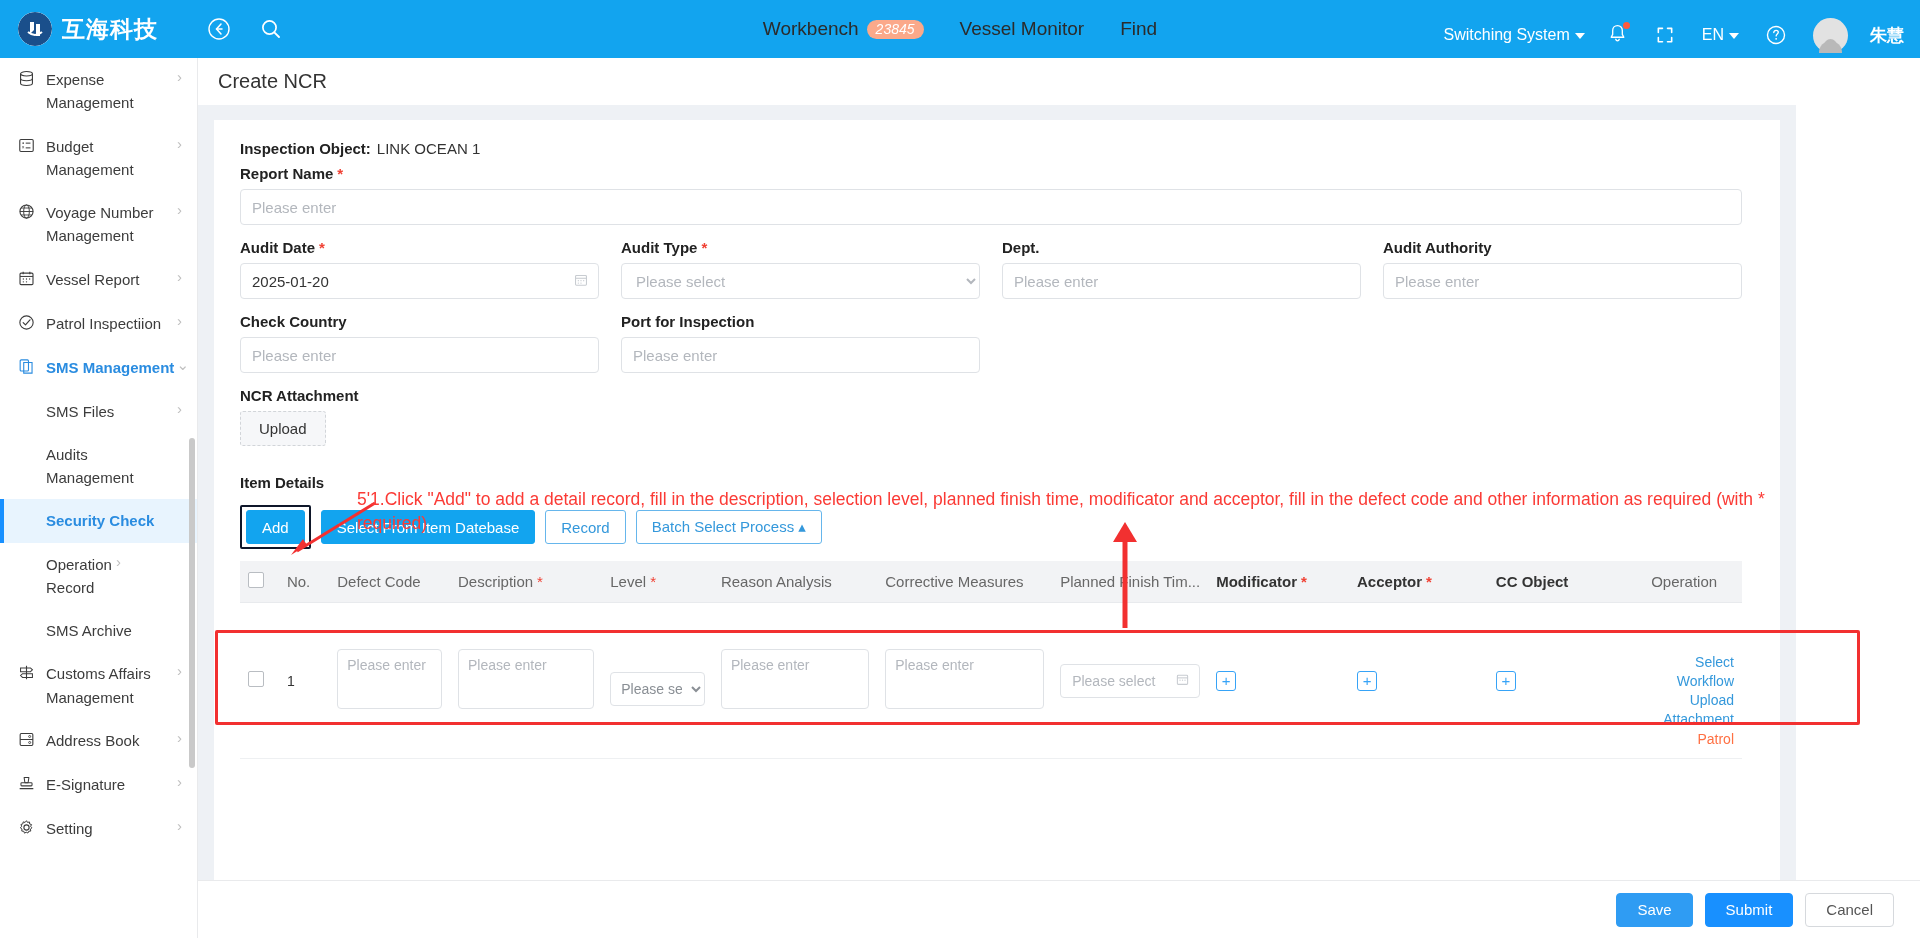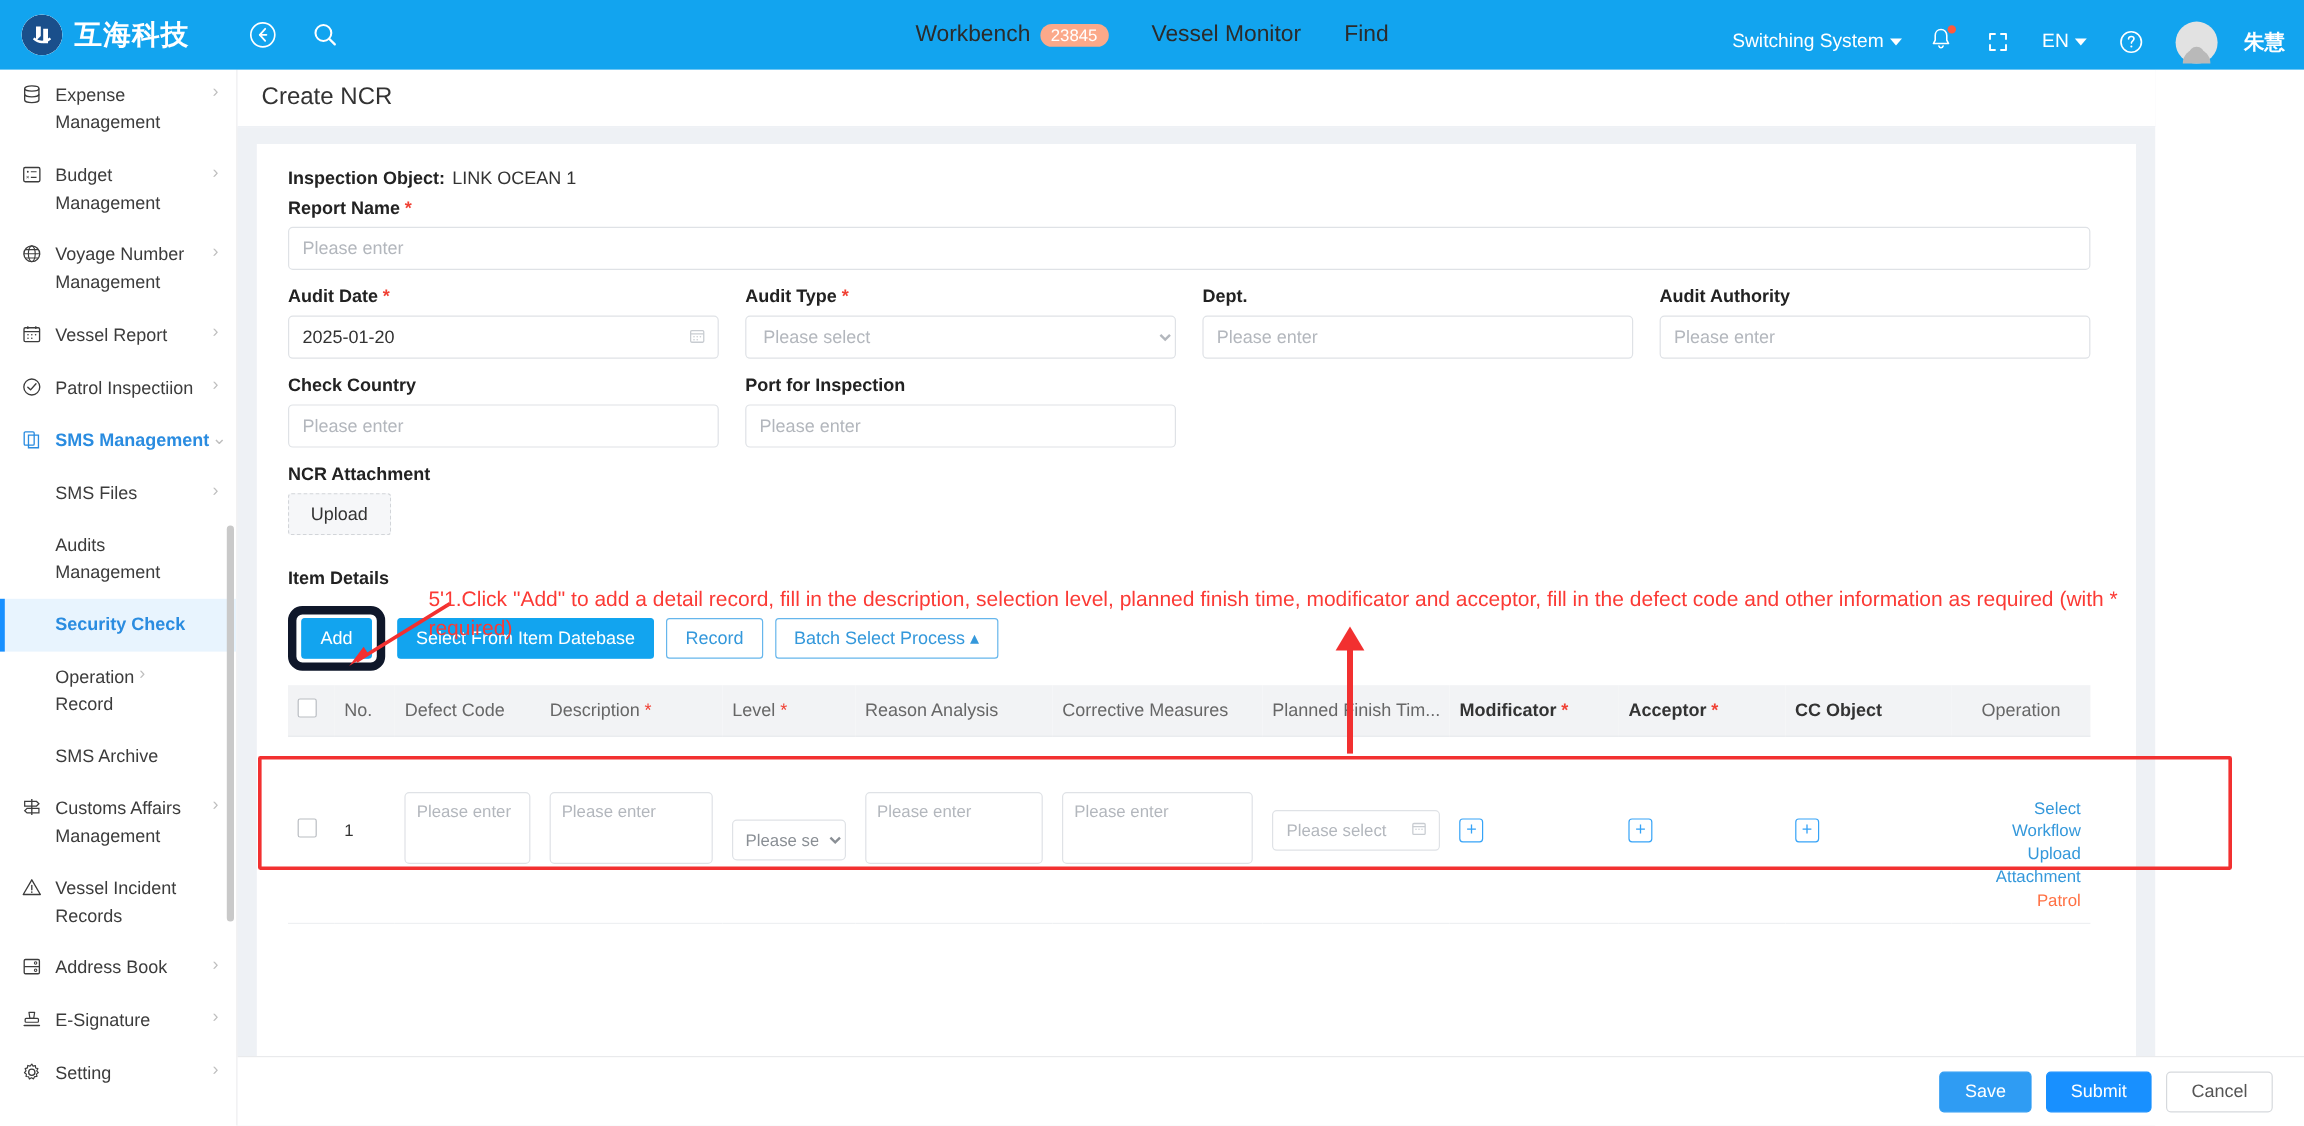--- a/index.html
+++ b/index.html
@@ -51,20 +51,21 @@
   }
   .center-nav > * { pointer-events:auto; }
   .nav-link {
     color:#2b2b2b; font-size:19px; cursor:pointer; white-space:nowrap;
     display:flex; align-items:center; gap:8px;
   }
   .badge-count {
     background:#FBA98A; color:#fff; font-size:14px;
     border-radius:11px; padding:2px 9px 3px 9px; line-height:1;
     font-weight:normal;
+    font-style:italic;
   }
 
   .topright {
     position:absolute; right:16px; top:0; height:70px;
     display:flex; align-items:center; gap:22px;
   }
   .switch-system { color:#fff; font-size:16px; cursor:pointer; white-space:nowrap; }
   .caret-down {
     display:inline-block; width:0;height:0; margin-left:5px;
     border-left:5px solid transparent; border-right:5px solid transparent;
@@ -177,21 +178,21 @@
   .btn-row { display:flex; align-items:center; gap:10px; margin-top:14px; }
   .btn {
     height:34px; padding:0 15px; border-radius:3px; font-size:15px;
     cursor:pointer; display:flex; align-items:center; justify-content:center;
     font-family:"Liberation Sans", sans-serif; white-space:nowrap;
   }
   .btn-primary { background:#12A4EF; color:#fff; border:1px solid #12A4EF; }
   .btn-outline { background:#fff; color:#3498db; border:1px solid #66b6ec; }
 
   .add-highlight {
-    border:7px solid #0f172a; padding:3px 4px; display:inline-flex; border-radius:12px;
+    border:2px solid #0f172a; padding:3px 4px; display:inline-flex; border-radius:2px;
   }
 
   
   .tbl { width:100%; border-collapse:collapse; margin-top:12px; font-size:14px; }
   .tbl thead th {
     background:#f2f3f5; color:#676767; font-weight:normal; font-size:15px;
     text-align:left; padding:11px 8px; border-bottom:1px solid #e8eaed; white-space:nowrap;
   }
   .tbl thead th.bold { color:#333; font-weight:bold; }
   .tbl td { padding:10px 8px; vertical-align:middle; border-bottom:1px solid #eef0f2; }
@@ -440,31 +441,20 @@
       <svg width="19" height="19" viewBox="0 0 24 24">
           <line x1="12" y1="3.5" x2="12" y2="20.5" stroke="#3c3c3c" stroke-width="1.4"></line>
           <path d="M4.5 6.2 L17 6.2 L19.5 8.6 L17 11 L4.5 11 Z" fill="none" stroke="#3c3c3c" stroke-width="1.3"></path>
           <path d="M19.5 13.5 L7 13.5 L4.5 15.9 L7 18.3 L19.5 18.3 Z" fill="none" stroke="#3c3c3c" stroke-width="1.3"></path>
         </svg>
     </span>
     <span class="side-label">Customs Affairs Management</span>
     <span class="side-chev">›</span>
   </div>
 
-  <div class="side-item">
-    <span class="side-ic">
-      <svg width="19" height="19" viewBox="0 0 24 24">
-          <path d="M12 4 L21 19.5 L3 19.5 Z" fill="none" stroke="#3c3c3c" stroke-width="1.4" stroke-linejoin="round"></path>
-          <line x1="12" y1="10" x2="12" y2="14.6" stroke="#3c3c3c" stroke-width="1.4" stroke-linecap="round"></line>
-          <circle cx="12" cy="17" r="0.85" fill="#3c3c3c"></circle>
-        </svg>
-    </span>
-    <span class="side-label">Vessel Incident Records</span>
-    <span class="side-chev"></span>
-  </div>
 
   <div class="side-item">
     <span class="side-ic">
       <svg width="19" height="19" viewBox="0 0 24 24">
           <rect x="4" y="4.5" width="16" height="15" rx="1.4" fill="none" stroke="#3c3c3c" stroke-width="1.4"></rect>
           <line x1="4" y1="12" x2="20" y2="12" stroke="#3c3c3c" stroke-width="1.3"></line>
           <circle cx="16" cy="8.2" r="1.3" fill="none" stroke="#3c3c3c" stroke-width="1.1"></circle>
           <circle cx="16" cy="15.8" r="1.3" fill="none" stroke="#3c3c3c" stroke-width="1.1"></circle>
         </svg>
     </span>

